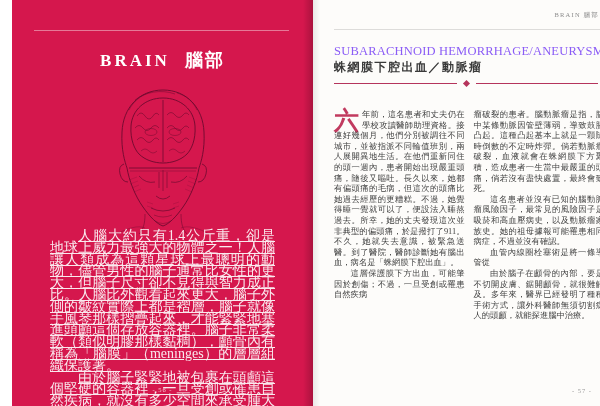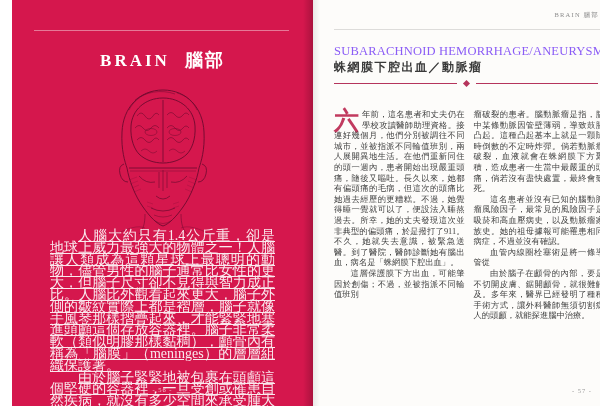--- a/index.html
+++ b/index.html
@@ -167,21 +167,21 @@
     <div class="rp-title-zh">蛛網膜下腔出血／動脈瘤</div>
     <div class="rp-divider">
       <div class="line"></div>
       <div class="diamond"></div>
       <div class="line"></div>
     </div>
 
     <div class="rp-cols">
       <div class="rp-col">
         <p class="no-indent"><span class="dropcap">六</span><span>年前，這名患者和丈夫仍在學校攻讀醫師助理資格。接連好幾個月，他們分別被調往不同城市，並被指派不同輪值班別，兩人展開異地生活。在他們重新同住的頭一週內，患者開始出現嚴重頭痛，隨後又嘔吐。長久以來，她都有偏頭痛的毛病，但這次的頭痛比她過去經歷的更糟糕。不過，她覺得睡一覺就可以了，便設法入睡熬過去。所幸，她的丈夫發現這次並非典型的偏頭痛，於是撥打了911。不久，她就失去意識，被緊急送醫。到了醫院，醫師診斷她有腦出血，病名是「蛛網膜下腔出血」。</span></p>
-        <p>這層保護膜下方出血，可能肇因於創傷；不過，並被指派不同輪值班別</p>
+        <p>這層保護膜下方出血，可能肇因於創傷；不過，一旦受創或罹患自然疾病</p>
       </div>
       <div class="rp-col">
         <p class="no-indent">瘤破裂的患者。腦動脈瘤是指，腦中某條動脈因管壁薄弱，導致鼓脹凸起。這種凸起基本上就是一顆隨時倒數的不定時炸彈。倘若動脈瘤破裂，血液就會在蛛網膜下方聚積，造成患者一生當中最嚴重的頭痛，倘若沒有盡快處置，最終會致死。</p>
         <p>這名患者並沒有已知的腦動脈瘤風險因子，最常見的風險因子是吸菸和高血壓病史，以及動脈瘤家族史。她的祖母據報可能罹患相同病症，不過並沒有確認。</p>
         <p>血管內線圈栓塞術是將一條導管從</p>
         <p>由於腦子在顱骨的內部，要是不切開皮膚、鋸開顱骨，就很難觸及。多年來，醫界已經發明了種種手術方式，讓外科醫師無須切割病人的頭顱，就能探進腦中治療。</p>
       </div>
     </div>
 
     <div class="rp-pagenum">- 57 -</div>

